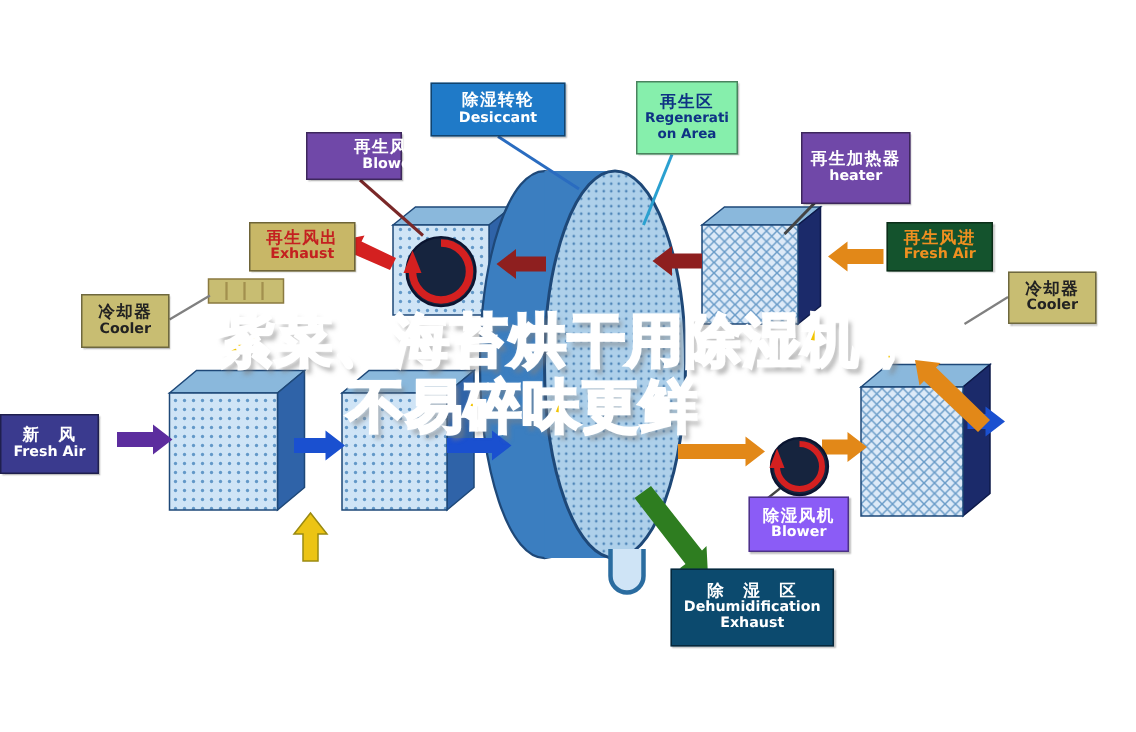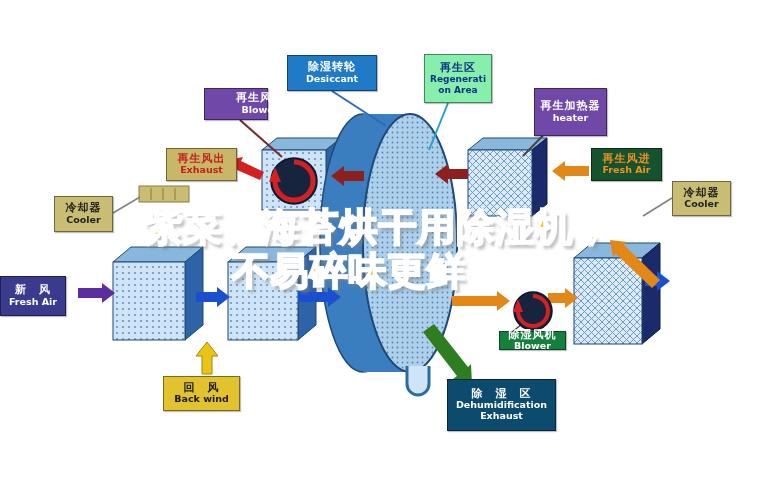--- a/index.html
+++ b/index.html
@@ -165,27 +165,23 @@
   <div class="lbl" style="left: 672px; top: 181px; width: 59px; height: 35px; background-color: rgb(200, 189, 114); color: rgb(34, 34, 34);">
     <span class="zh">冷却器</span>
     <span class="en">Cooler</span>
   </div>
 
   <div class="lbl" style="left: 0; top: 276px; width: 66px; height: 40px; background-color: rgb(58, 58, 142); color: rgb(255, 255, 255);">
     <span class="zh">新　风</span>
     <span class="en">Fresh Air</span>
   </div>
 
-  <div class="lbl" style="left: 163px; top: 376px; width: 77px; height: 35px; background-color: rgb(226, 194, 46); color: rgb(26, 26, 26);">
-    <span class="zh">回　风</span>
-    <span class="en">Back wind</span>
-  </div>
 
 
-  <div class="lbl" style="left: 499px; top: 331px; width: 67px; height: 19px; background-color: #15803d; color: rgb(255, 255, 255);">
+  <div class="lbl" style="left: 499px; top: 331px; width: 67px; height: 37px; background-color: #8b5cf6; color: rgb(255, 255, 255);">
     <span class="zh">除湿风机</span>
     <span class="en">Blower</span>
   </div>
 
   <div class="lbl" style="left: 447px; top: 379px; width: 109px; height: 52px; background-color: #0c4a6e; color: rgb(255, 255, 255); text-align: right;">
     <span class="zh">除　湿　区</span>
     <span class="en">Dehumidification</span>
     <span class="en">Exhaust</span>
   </div>
 

